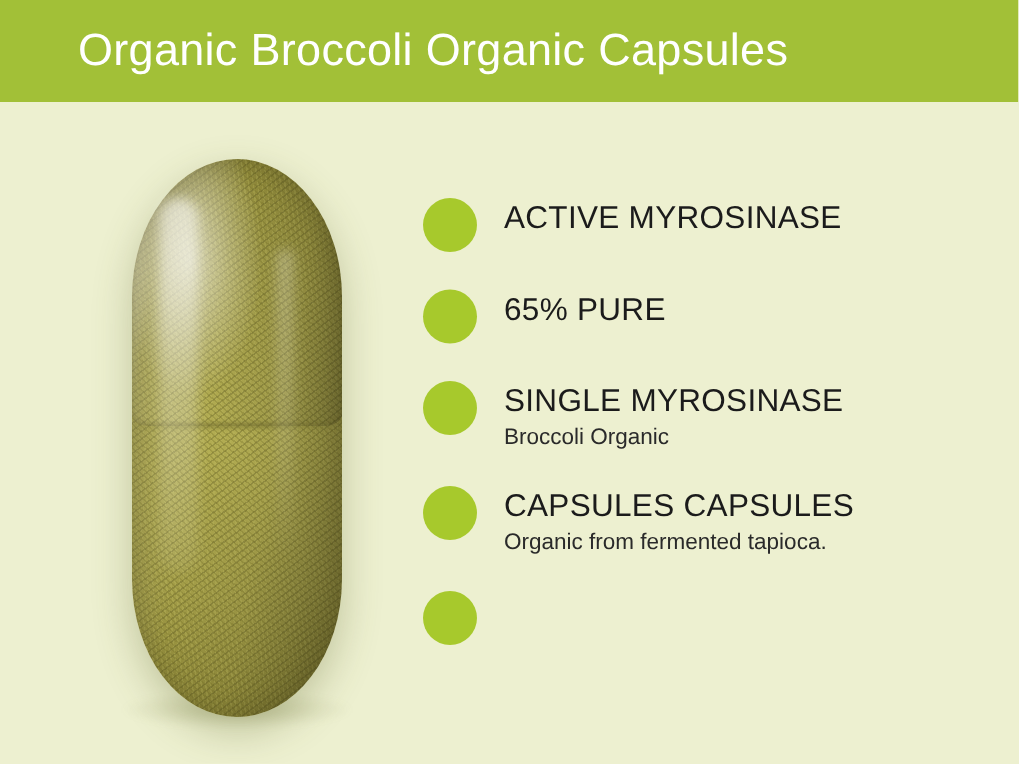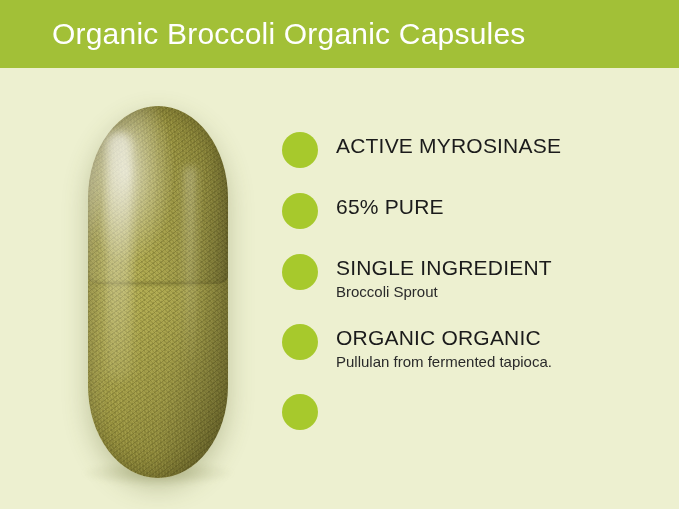--- a/index.html
+++ b/index.html
@@ -226,30 +226,30 @@
     <div class="feature">
       <div class="bullet"></div>
       <div class="feature-text">
         <div class="feature-title">65% PURE</div>
       </div>
     </div>
 
     <div class="feature">
       <div class="bullet"></div>
       <div class="feature-text">
-        <div class="feature-title">SINGLE INGREDIENT</div>
-        <div class="feature-sub">Broccoli Sprout</div>
-      </div>
-    </div>
-
-    <div class="feature">
-      <div class="bullet"></div>
-      <div class="feature-text">
-        <div class="feature-title">ORGANIC ORGANIC</div>
-        <div class="feature-sub">Pullulan from fermented tapioca.</div>
+        <div class="feature-title">SINGLE MYROSINASE</div>
+        <div class="feature-sub">Broccoli Organic</div>
+      </div>
+    </div>
+
+    <div class="feature">
+      <div class="bullet"></div>
+      <div class="feature-text">
+        <div class="feature-title">CAPSULES CAPSULES</div>
+        <div class="feature-sub">Organic from fermented tapioca.</div>
       </div>
     </div>
 
     <div class="feature">
       <div class="bullet"></div>
     </div>
 
   </div>
 </div>
 

